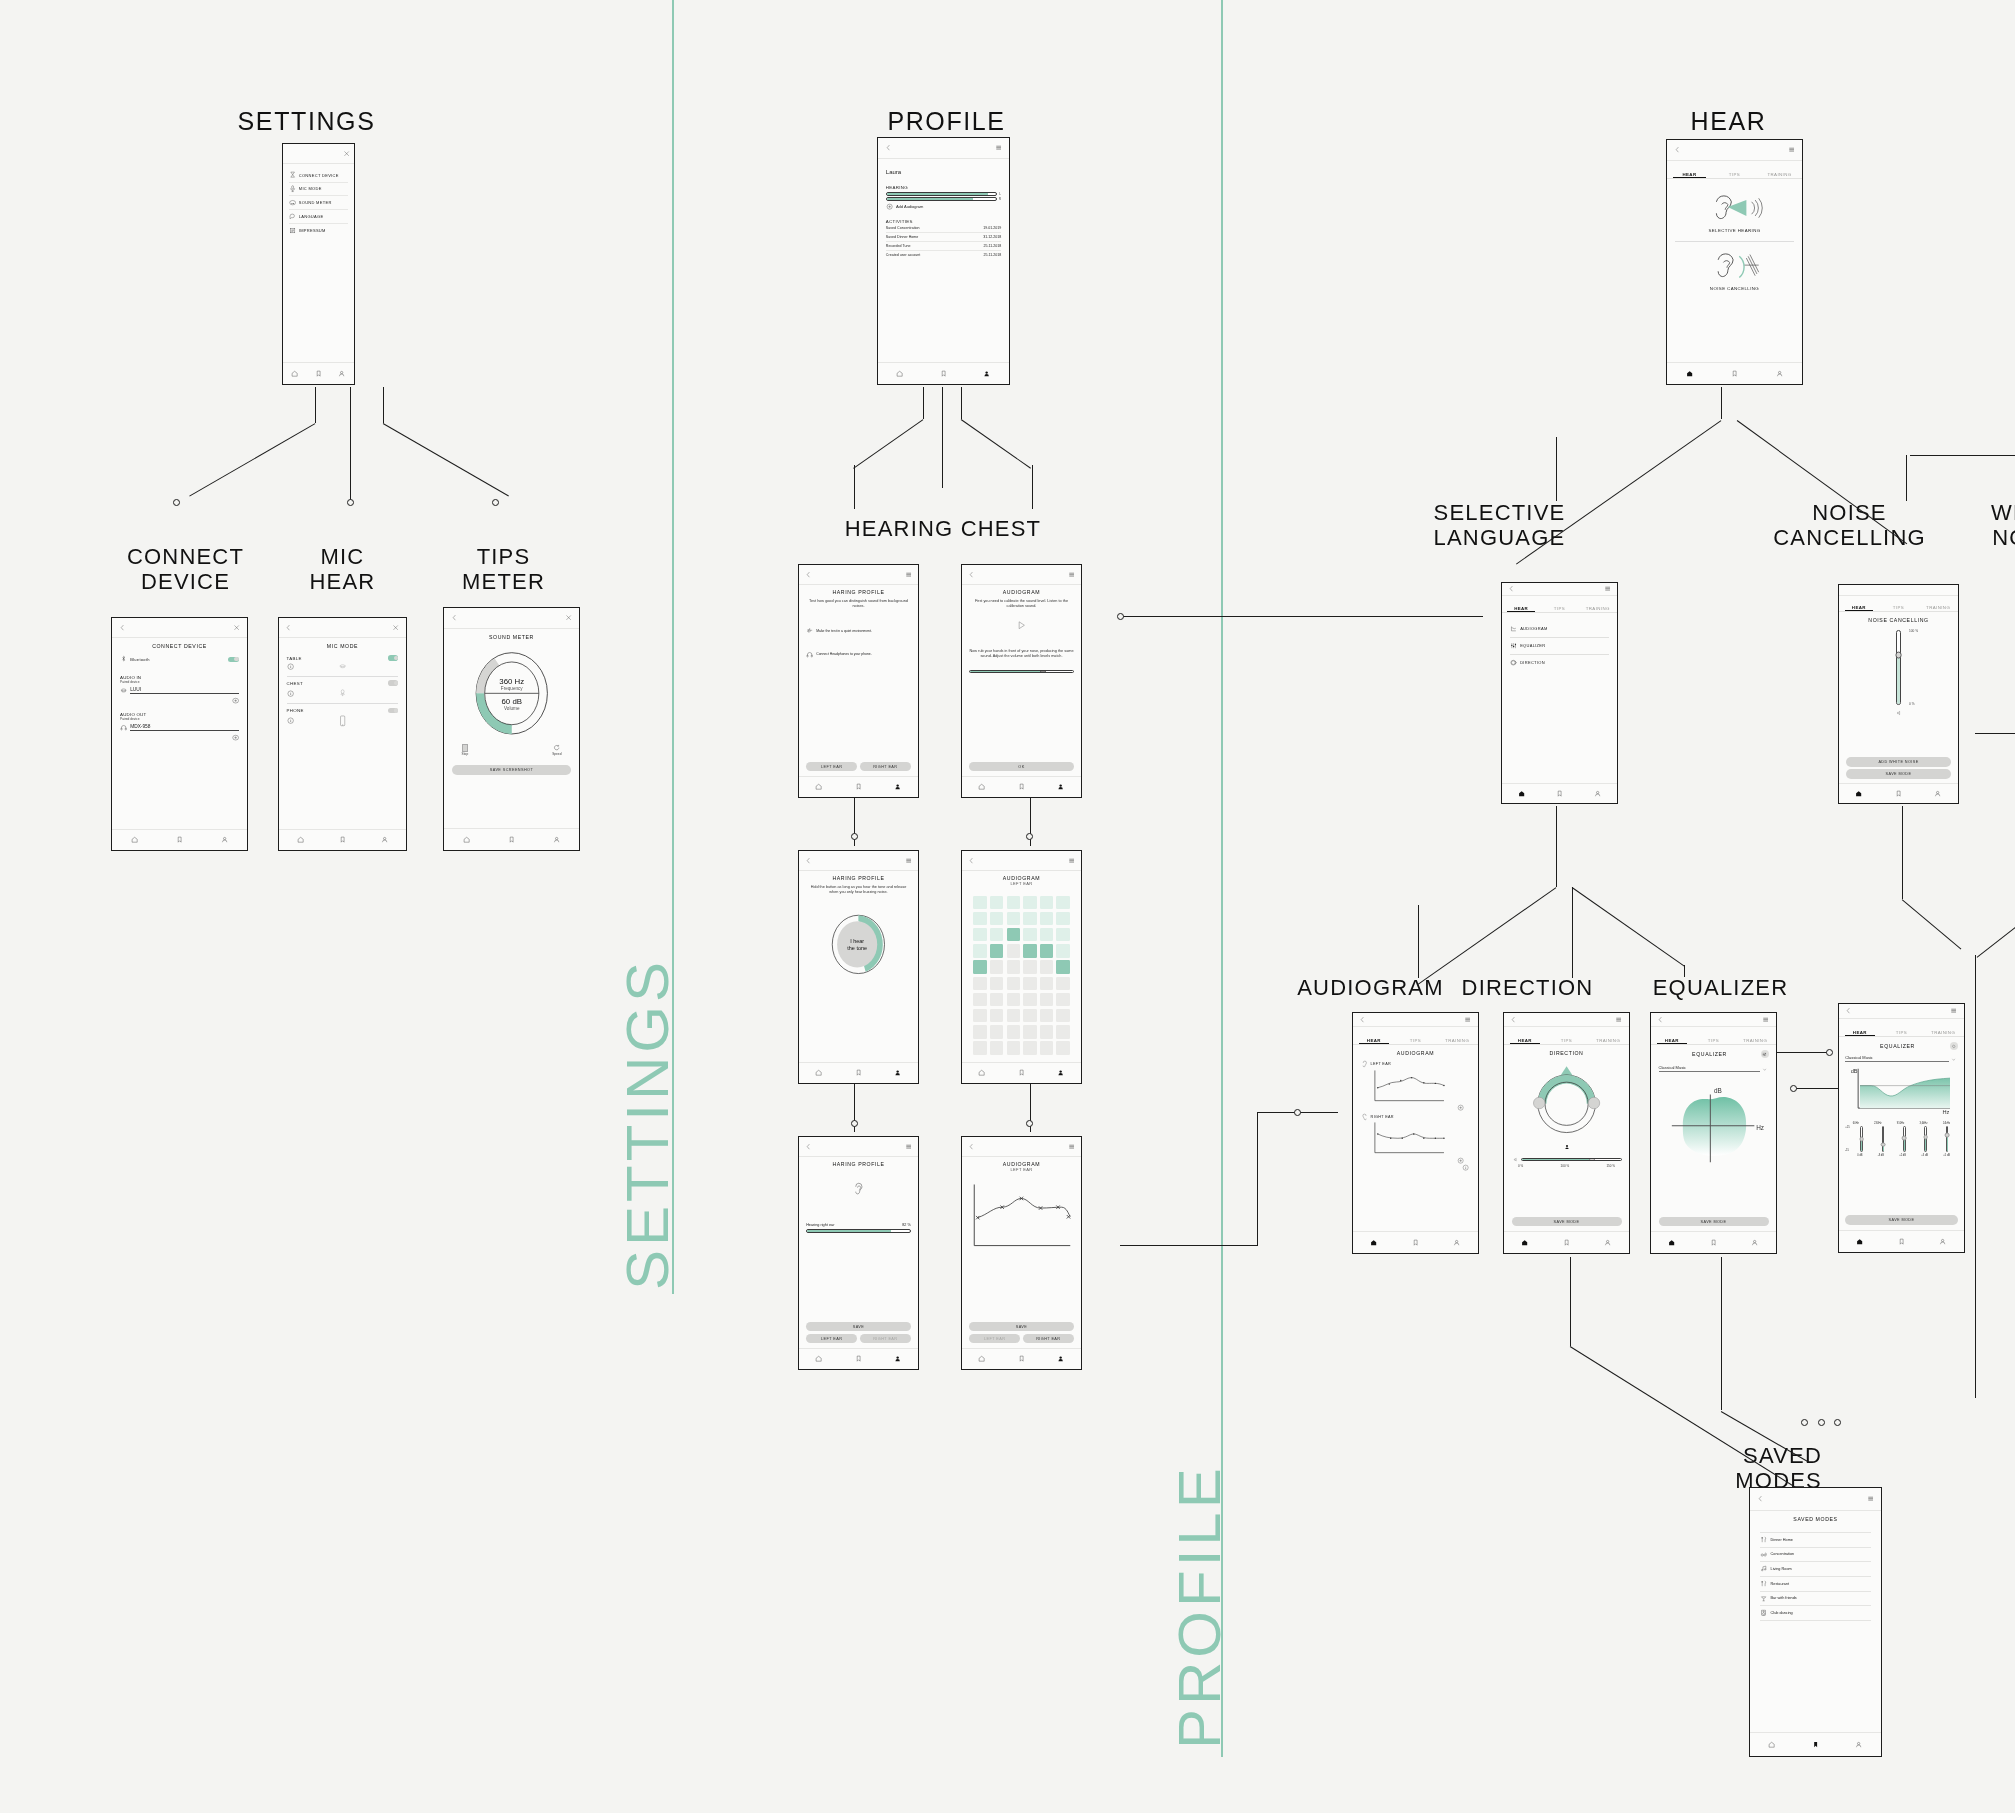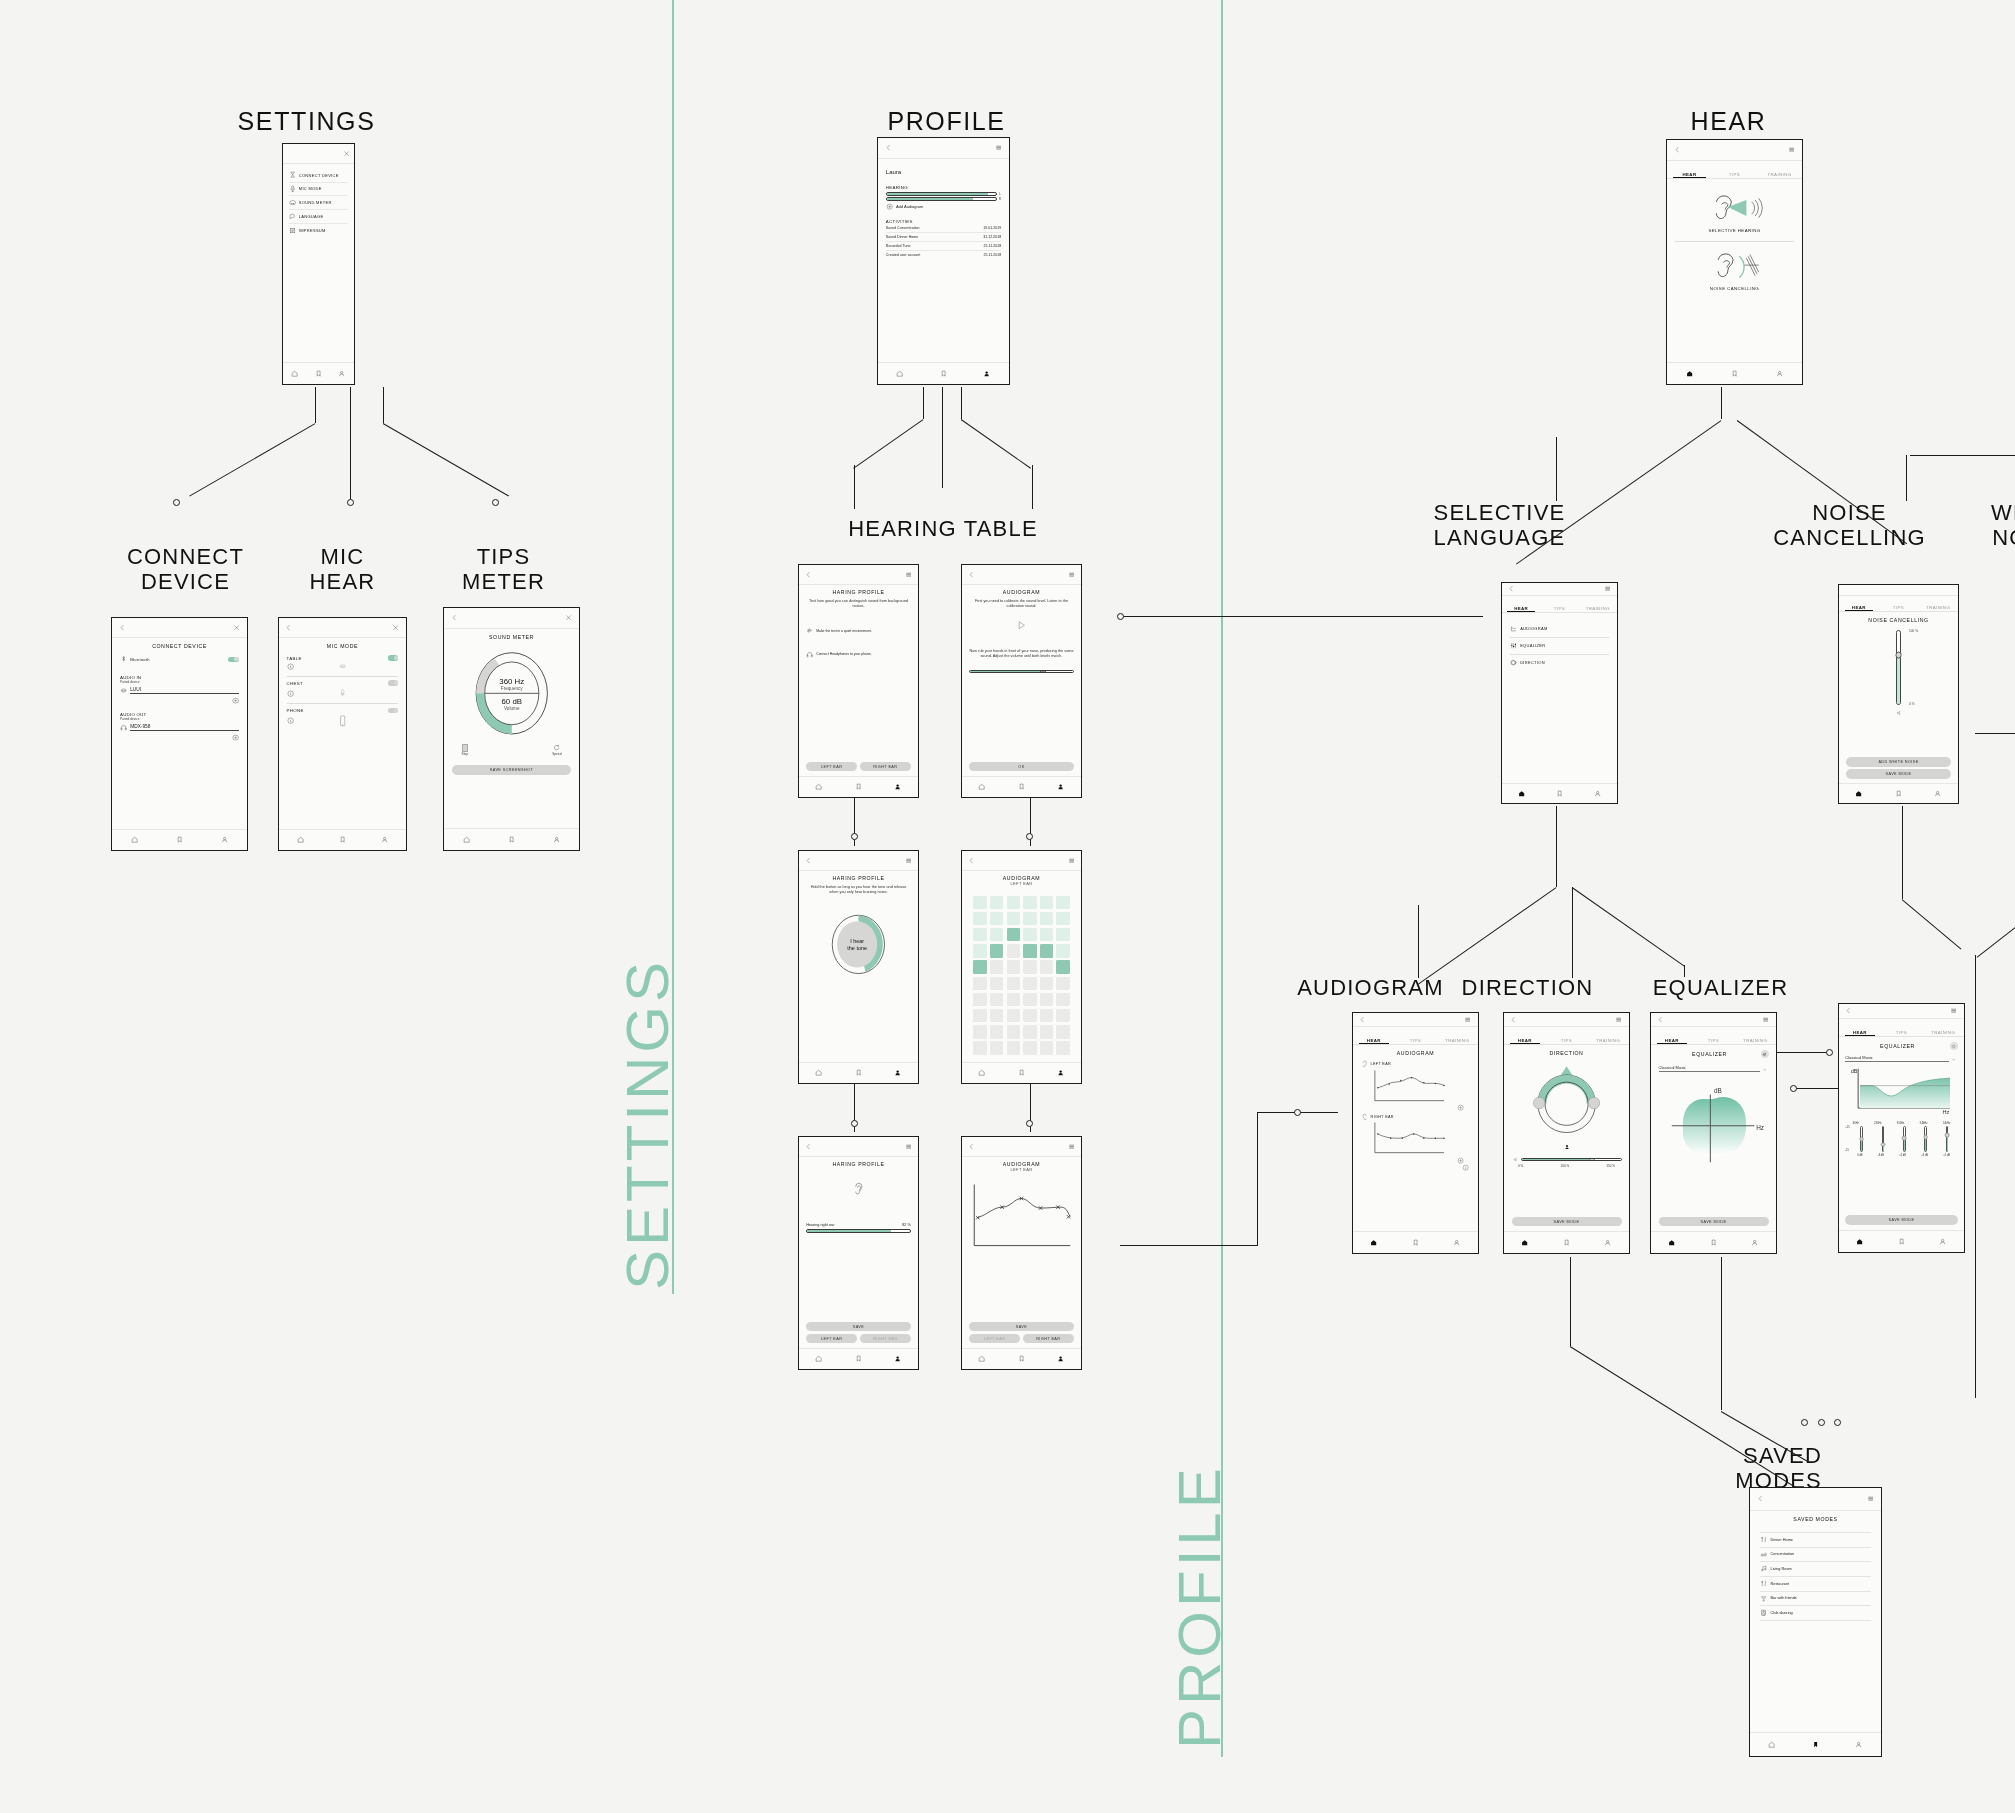--- a/index.html
+++ b/index.html
@@ -98,21 +98,21 @@
 <div class="seclabel" style="left:1165px;top:1749px;font-size:60px;">PROFILE</div>
 
 <div class="cap cap-lg" style="left:226px;top:107px;width:161px;">SETTINGS</div>
 <div class="cap cap-md" style="left:101px;top:544px;width:169px;white-space:pre-line;">CONNECT
 DEVICE</div>
 <div class="cap cap-md" style="left:270px;top:544px;width:145px;white-space:pre-line;">MIC
 HEAR</div>
 <div class="cap cap-md" style="left:431px;top:544px;width:145px;white-space:pre-line;">TIPS
 METER</div>
 <div class="cap cap-lg" style="left:862px;top:107px;width:169px;">PROFILE</div>
-<div class="cap cap-md" style="left:786px;top:516px;width:314px;">HEARING TABLE</div>
+<div class="cap cap-md" style="left:786px;top:516px;width:314px;">HEARING CHEST</div>
 <div class="cap cap-lg" style="left:1648px;top:107px;width:161px;">HEAR</div>
 <div class="cap cap-md" style="left:1433px;top:500px;width:133px;white-space:pre-line;">SELECTIVE
 LANGUAGE</div>
 <div class="cap cap-md" style="left:1773px;top:500px;width:153px;white-space:pre-line;">NOISE
 CANCELLING</div>
 <div class="cap cap-md" style="left:1963px;top:500px;width:133px;white-space:pre-line;">WHITE
 NOISE</div>
 <div class="cap cap-md" style="left:1290px;top:975px;width:161px;">AUDIOGRAM</div>
 <div class="cap cap-md" style="left:1455px;top:975px;width:145px;">DIRECTION</div>
 <div class="cap cap-md" style="left:1644px;top:975px;width:153px;">EQUALIZER</div>

